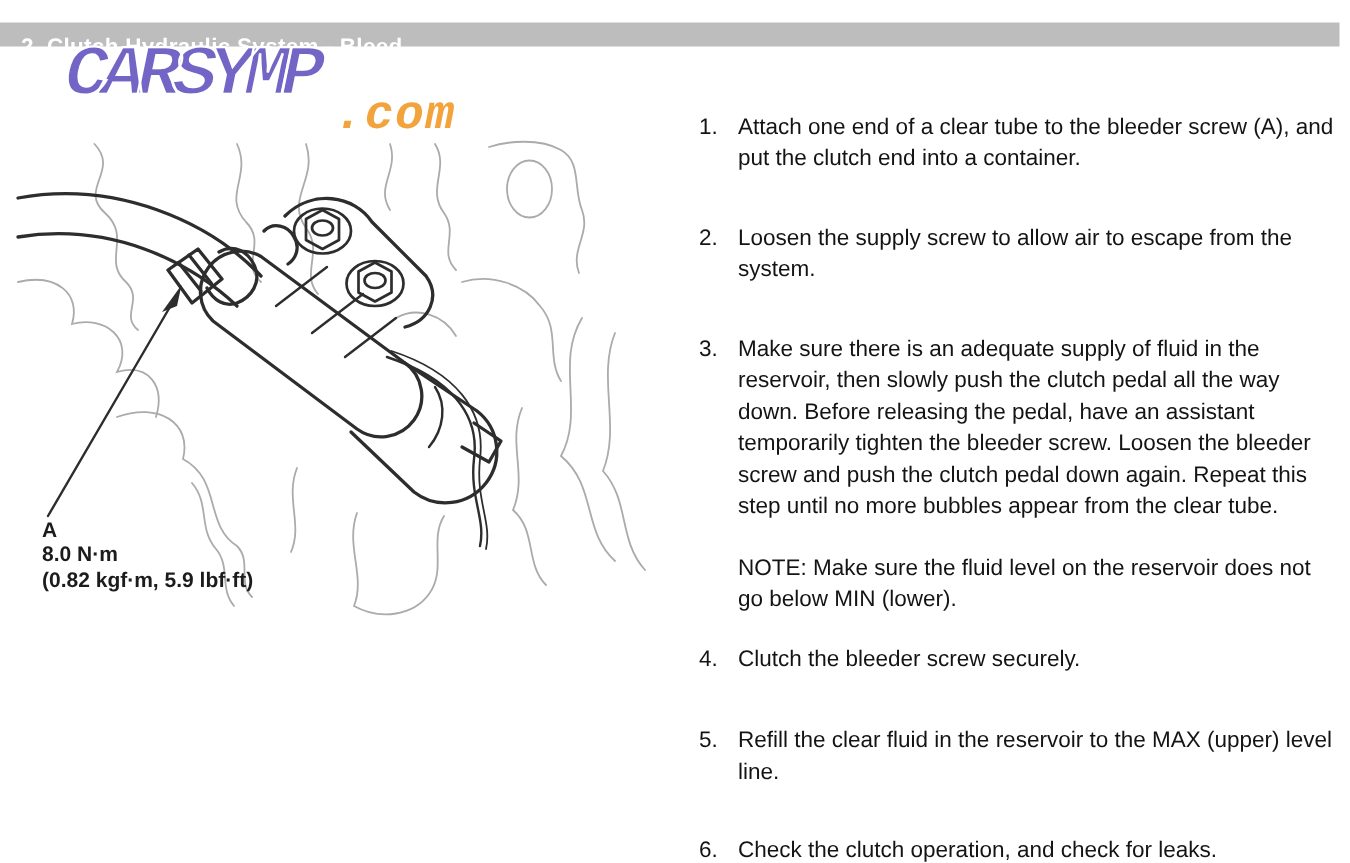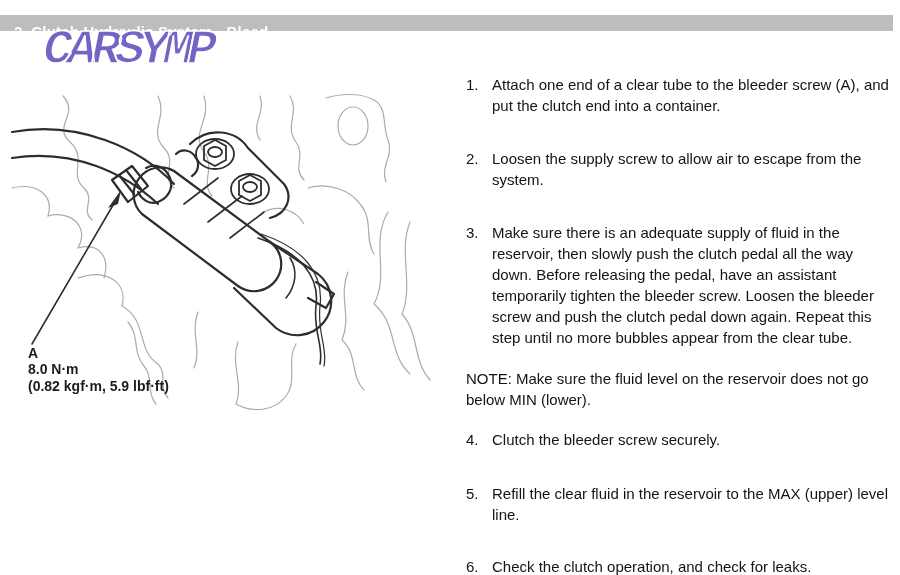--- a/index.html
+++ b/index.html
@@ -33,34 +33,35 @@
     font-size:15px;line-height:21px;color:#141414;
   }
   .step{display:flex;}
   .step-num{width:26px;flex:none;}
   .step-text{flex:1;}
   .mb32{margin-bottom:32px;}
   .mb20{margin-bottom:20px;}
   .mb19{margin-bottom:19px;}
   .mb33{margin-bottom:33px;}
   .mb31{margin-bottom:31px;}
-  .note{}
+  .note{margin-left:26px;}
   .fig-label{font-family:"Liberation Sans",sans-serif;font-weight:bold;font-size:14px;fill:#1c1c1c;}
 </style>
 </head>
 <body>
 
 <div class="page">
 
   <div class="title-bar">
     <div class="title-text">2. Clutch Hydraulic System - Bleed</div>
   </div>
 
   <div class="logo">
     <span class="logo-brand">CARSYMP</span>
+    <span class="logo-tld">.com</span>
   </div>
 
   <div class="figure">
     <svg width="432" height="332" viewBox="0 0 432 332">
 
       <g fill="none" stroke="#ababab" stroke-width="1.2" stroke-linecap="round">
         <path d="M55,4 C72,22 44,34 62,50 C80,66 60,82 76,96 C88,108 72,118 84,128"></path>
         <path d="M4,96 C30,90 46,104 40,124 C62,118 82,134 70,156 C92,150 102,166 96,186"></path>
         <path d="M70,186 C98,176 120,190 114,214 C140,228 128,258 150,272 C160,282 150,296 160,306"></path>
         <path d="M150,4 C160,26 140,38 156,56 C170,70 152,84 166,96"></path>

